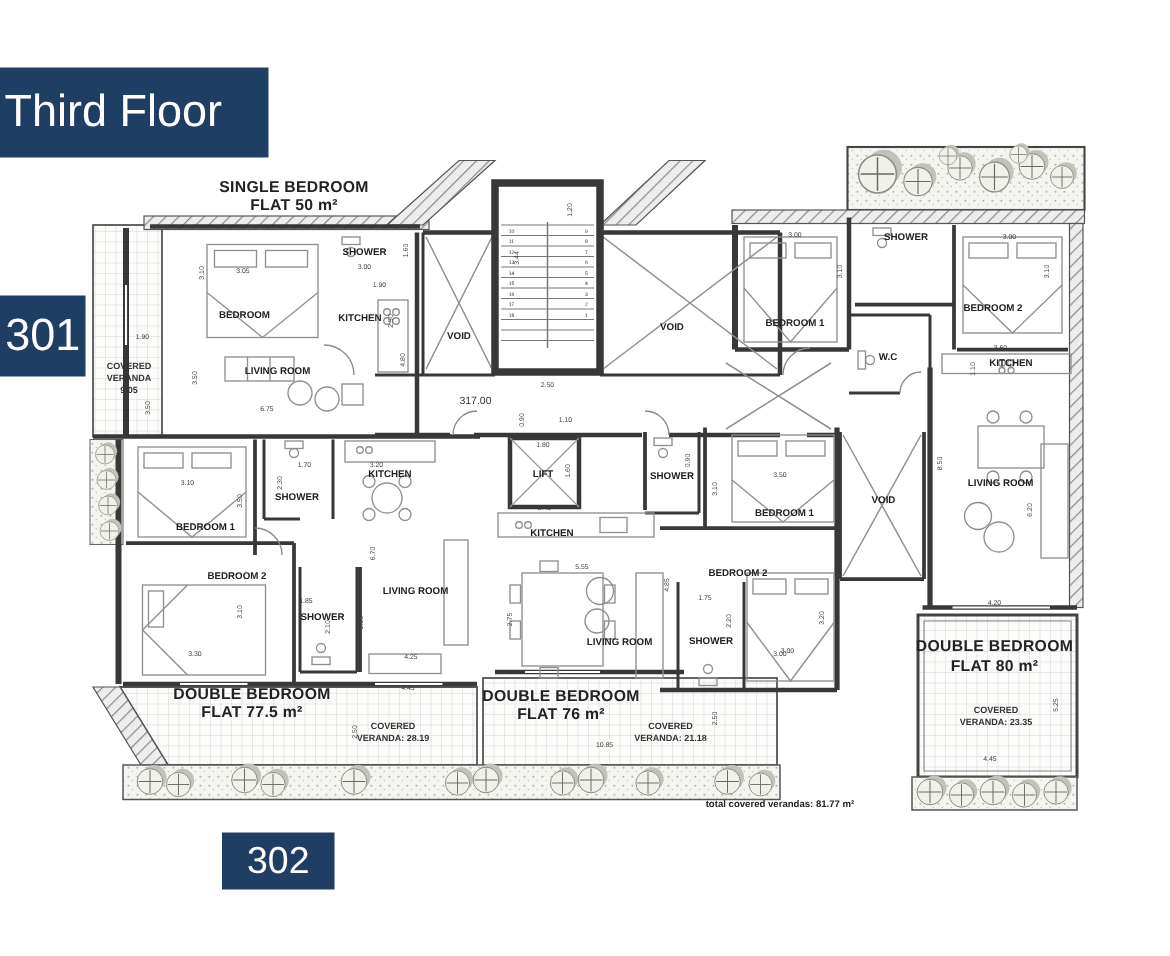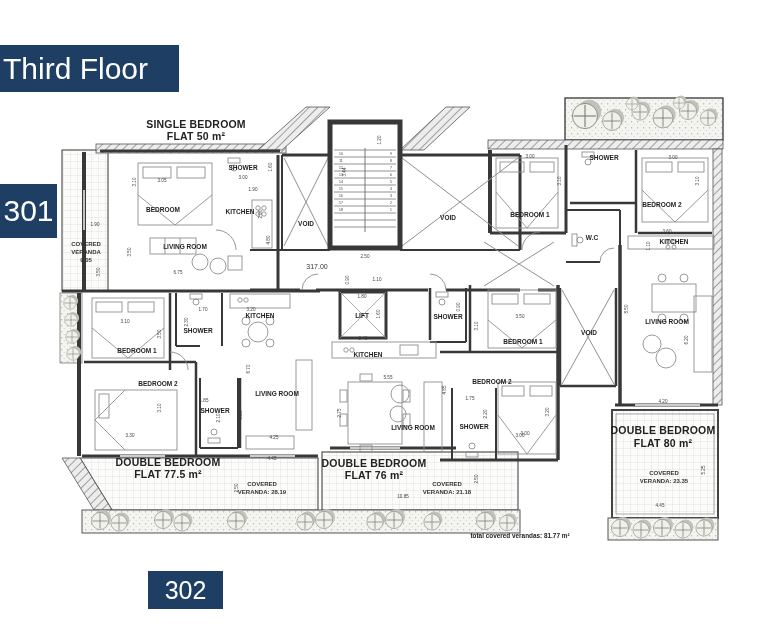--- a/index.html
+++ b/index.html
@@ -1,23 +1,23 @@
 <!DOCTYPE html>
 <html><head>
 <meta charset="utf-8">
 <style>
   html,body{margin:0;padding:0;background:#fff;}
   .stage{position:relative;width:780px;height:637px;background:#ffffff;overflow:hidden;
          font-family:"Liberation Sans",sans-serif;}
   .navy{position:absolute;background:#1e3f63;color:#fff;display:flex;align-items:center;
         justify-content:center;}
-  #banner{left:0;top:45;width:176px;height:47px;font-size:30px;justify-content:flex-start;
+  #banner{left:0;top:45;width:176px;height:60px;font-size:30px;justify-content:flex-start;
           padding-left:3px;top:45px;}
-  #tab301{left:0;top:184px;width:57px;height:54px;font-size:30px;}
-  .btab{top:555px;width:75px;height:38px;font-size:25px;margin-top:16px;}
+  #tab301{left:0;top:197px;width:57px;height:54px;font-size:30px;}
+  .btab{top:555px;width:75px;height:38px;font-size:25px;}
   #tab302{left:148px;} #tab303{left:370px;} #tab304{left:640px;}
   svg{position:absolute;left:0;top:0;}
   svg text{font-family:"Liberation Sans",sans-serif;fill:#222;}
   .room{font-size:6.5px;font-weight:bold;text-anchor:middle;}
   .ft{font-size:10.5px;font-weight:bold;text-anchor:middle;letter-spacing:.2px;}
   .ver{font-size:6px;font-weight:bold;text-anchor:middle;fill:#333;}
   .d{font-size:4.6px;fill:#3f3f3f;text-anchor:middle;}
   .s{font-size:3.4px;fill:#333;text-anchor:middle;}
   .lvl{font-size:7px;text-anchor:middle;fill:#333;}
   .tot{font-size:6.4px;font-weight:bold;text-anchor:middle;}

